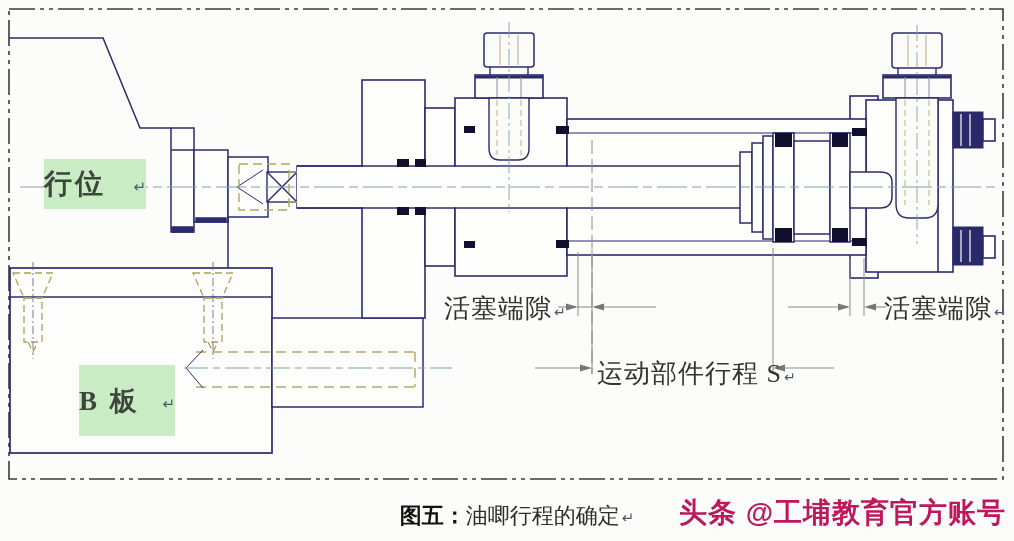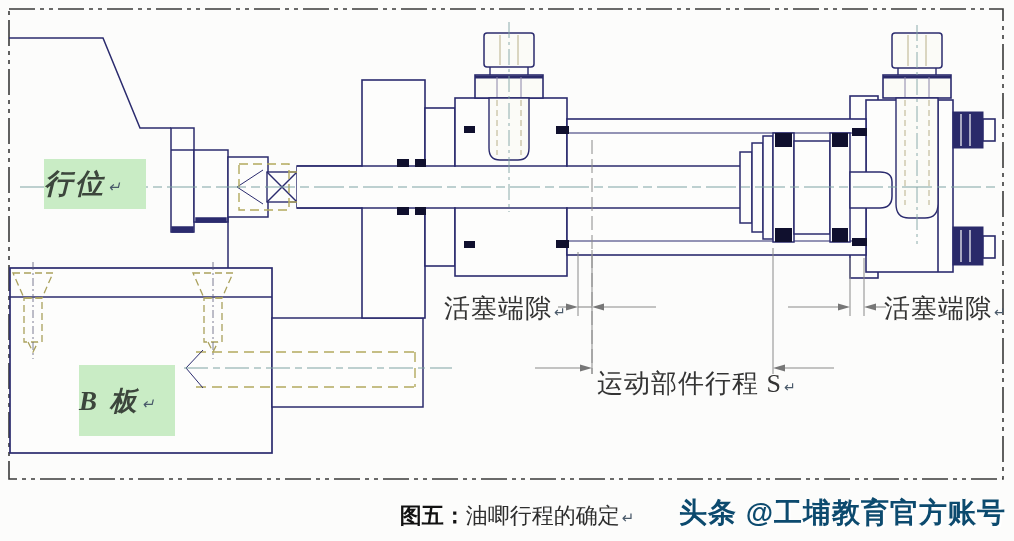--- a/index.html
+++ b/index.html
@@ -2,36 +2,36 @@
 <html><head>
 <meta charset="utf-8">
 <style>
   html,body{margin:0;padding:0;background:#ffffff;}
   #stage{
     position:relative;width:1014px;height:541px;background:#fcfcfb;
     font-family:"Liberation Serif", serif;overflow:hidden;
   }
   #drawing{position:absolute;left:0;top:0;}
   .green-label{
-    position:absolute;background:#c9ecc5;display:flex;align-items:center;justify-content:flex-start;
-    color:#3c463c;font-weight:600;font-size:28px;letter-spacing:3px;font-style:italic;
+    position:absolute;background:#c9ecc5;display:flex;align-items:center;justify-content:space-between;
+    color:#3c463c;font-weight:600;font-size:28px;letter-spacing:3px;
   }
   .ret{font-size:15px;color:#4a5a6a;font-weight:400;letter-spacing:0;margin-left:2px;transform:translateY(3px);}
   .dim-label{
     position:absolute;color:#343434;font-size:26px;letter-spacing:1px;white-space:nowrap;text-align:right;
   }
   .dim-label .ret{font-size:14px;}
   #caption{
     position:absolute;left:337px;top:501px;width:360px;text-align:center;
     font-size:22px;color:#2e2e2e;white-space:nowrap;
   }
   #caption .figno{font-weight:700;color:#111;}
   #watermark{
     position:absolute;left:650px;top:494px;width:356px;text-align:right;
-    font-size:28px;font-weight:700;color:#0c4a6e;letter-spacing:1px;
+    font-size:28px;font-weight:700;color:#be185d;letter-spacing:1px;
     text-shadow:2px 2px 0 #ffffff,1px 1px 0 #f2f2f2;white-space:nowrap;
     font-family:"Liberation Sans", sans-serif;
   }
 </style>
 </head>
 <body>
 
 <div id="stage">
 
   <svg id="drawing" width="1014" height="541" viewBox="0 0 1014 541">
@@ -225,21 +225,21 @@
     <span>B 板</span>
       <span class="ret">↵</span>
   </div>
 
   <div class="dim-label" style="left:444px;top:291px;">
     <span>活塞端隙</span><span class="ret">↵</span>
   </div>
   <div class="dim-label" style="left:884px;top:291px;">
     <span>活塞端隙</span><span class="ret">↵</span>
   </div>
-  <div class="dim-label" style="left:597px;top:366px;">
+  <div class="dim-label" style="left:597px;top:356px;">
     <span>运动部件行程 S</span><span class="ret">↵</span>
   </div>
 
   <div id="caption">
     <span class="figno">图五：</span><span>油唧行程的确定</span><span class="ret">↵</span>
   </div>
 
   <div id="watermark">
     <span>头条 @工埔教育官方账号</span>
   </div>

